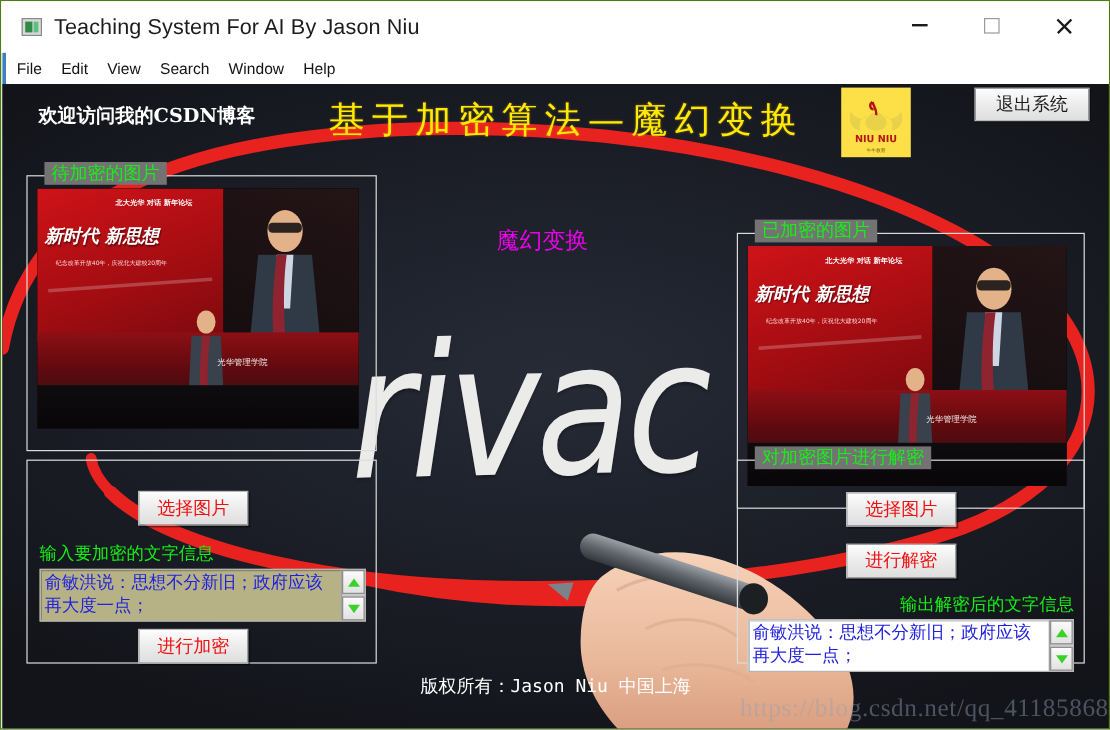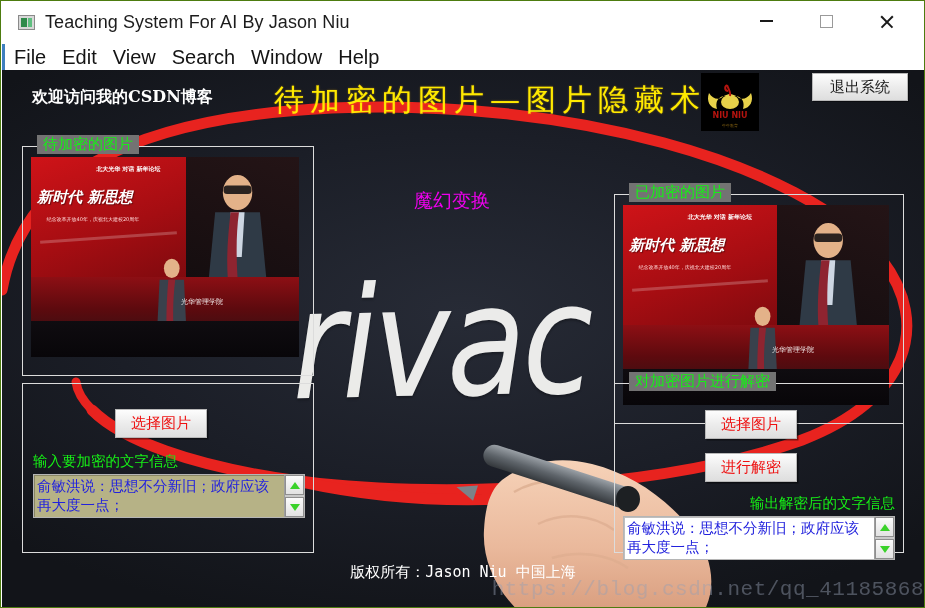--- a/index.html
+++ b/index.html
@@ -66,21 +66,21 @@
   
   #menubar {
     position: absolute; left: 1px; top: 43px;
     width: 922px; height: 26px;
     background: #ffffff;
     display: flex; align-items: center;
     border-left: 3px solid #3f7fbf;
     padding-left: 9px;
   }
   .menu-item {
-    font-size: 20px; color: #141414;
+    font-size: 13px; color: #141414;
     margin-right: 16px;
     font-family: "Liberation Sans", sans-serif;
     cursor: default;
   }
 
   
   #canvas {
     position: absolute; left: 1px; top: 69px;
     width: 922px; height: 537px;
     background: #15171f;
@@ -289,30 +289,30 @@
     position: absolute; left: 0; right: 0; top: 493px;
     text-align: center;
     color: #ffffff; font-size: 15px;
     font-family: "DejaVu Sans Mono", monospace;
     white-space: nowrap;
   }
   #watermark {
     position: absolute; right: 0px; top: 508px;
     color: rgba(150,160,180,.45);
     font-size: 21px;
-    font-family: Liberation Mono, monospace;
+    font-family: Liberation Serif, serif;
     letter-spacing: 0.5px;
     white-space: nowrap;
   }
 
   
   #logo {
     position: absolute; left: 699px; top: 3px;
     width: 58px; height: 58px;
-    background: #000000;
+    background: #fde047;
     display: flex; align-items: center; justify-content: center;
   }
   #logo-sub {
     position: absolute; left: 0; right: 0; bottom: 11px;
     text-align: center; font-size: 8px; color: #b5140f;
     font-family: "DejaVu Sans", sans-serif; font-weight: bold;
   }
   #logo-sub2 {
     position: absolute; left: 0; right: 0; bottom: 3px;
     text-align: center; font-size: 4px; color: #7a5a10;
@@ -376,21 +376,21 @@
                L 84 180 C 56 156 40 124 42 92 C 43 70 48 52 60 42 Z" fill="url(#skin)"></path>
       <path d="M 72 54 C 96 40 124 40 146 50" fill="none" stroke="#d9a98c" stroke-width="2.5" opacity=".7"></path>
       <path d="M 96 86 C 120 74 150 76 172 92" fill="none" stroke="#d9a98c" stroke-width="2.5" opacity=".6"></path>
       <path d="M 110 120 C 136 112 166 116 186 130" fill="none" stroke="#d9a98c" stroke-width="2.5" opacity=".5"></path>
       <rect x="38" y="28" width="160" height="22" rx="11" fill="url(#pen)" transform="rotate(18 118 39)"></rect>
       <ellipse cx="186" cy="61" rx="12" ry="13" fill="#1d2023"></ellipse>
       <path d="M 34 44 L 14 52 L 34 60 Z" fill="#7c8288" transform="rotate(18 24 52)"></path>
     </svg>
 
     <div id="hdr-welcome">欢迎访问我的CSDN博客</div>
-    <div id="hdr-title">待加密的图片—图片隐藏术</div>
+    <div id="hdr-title">基于加密算法—魔幻变换</div>
 
     <div id="logo">
       <svg width="54" height="40" viewBox="0 0 54 40">
         <path d="M 6 11 C 3 19 7 26 14 27 C 12 20 15 15 21 14 L 27 14 L 33 14 C 39 15 42 20 40 27
                  C 47 26 51 19 48 11 C 45 16 40 18 36 16 C 32 13 29 12 27 12 C 25 12 22 13 18 16 C 14 18 9 16 6 11 Z" fill="#e8d24a"></path>
         <ellipse cx="27" cy="20" rx="9" ry="7" fill="#e8d24a"></ellipse>
         <path d="M 24 3 C 26 8 28 11 27 14" fill="none" stroke="#b5140f" stroke-width="2"></path>
         <path d="M 24 3 C 21 5 22 9 25 9" fill="none" stroke="#b5140f" stroke-width="2"></path>
       </svg>
       <div id="logo-sub">NIU NIU</div>
@@ -472,20 +472,21 @@
         <div class="sb">
           <div class="sb-btn">
             <span class="tri-up"></span>
           </div>
           <div class="sb-btn">
             <span class="tri-dn"></span>
           </div>
         </div>
       </div>
 
+      <div class="winbtn" id="btn-encrypt">进行加密</div>
     </div>
 
     <div class="groupbox" id="gb-dec">
       <span class="gb-label">对加密图片进行解密</span>
 
       <div class="winbtn" id="btn-pick-right">选择图片</div>
 
       <div class="winbtn" id="btn-decrypt">进行解密</div>
 
       <div class="flabel" id="lbl-output">输出解密后的文字信息</div>

